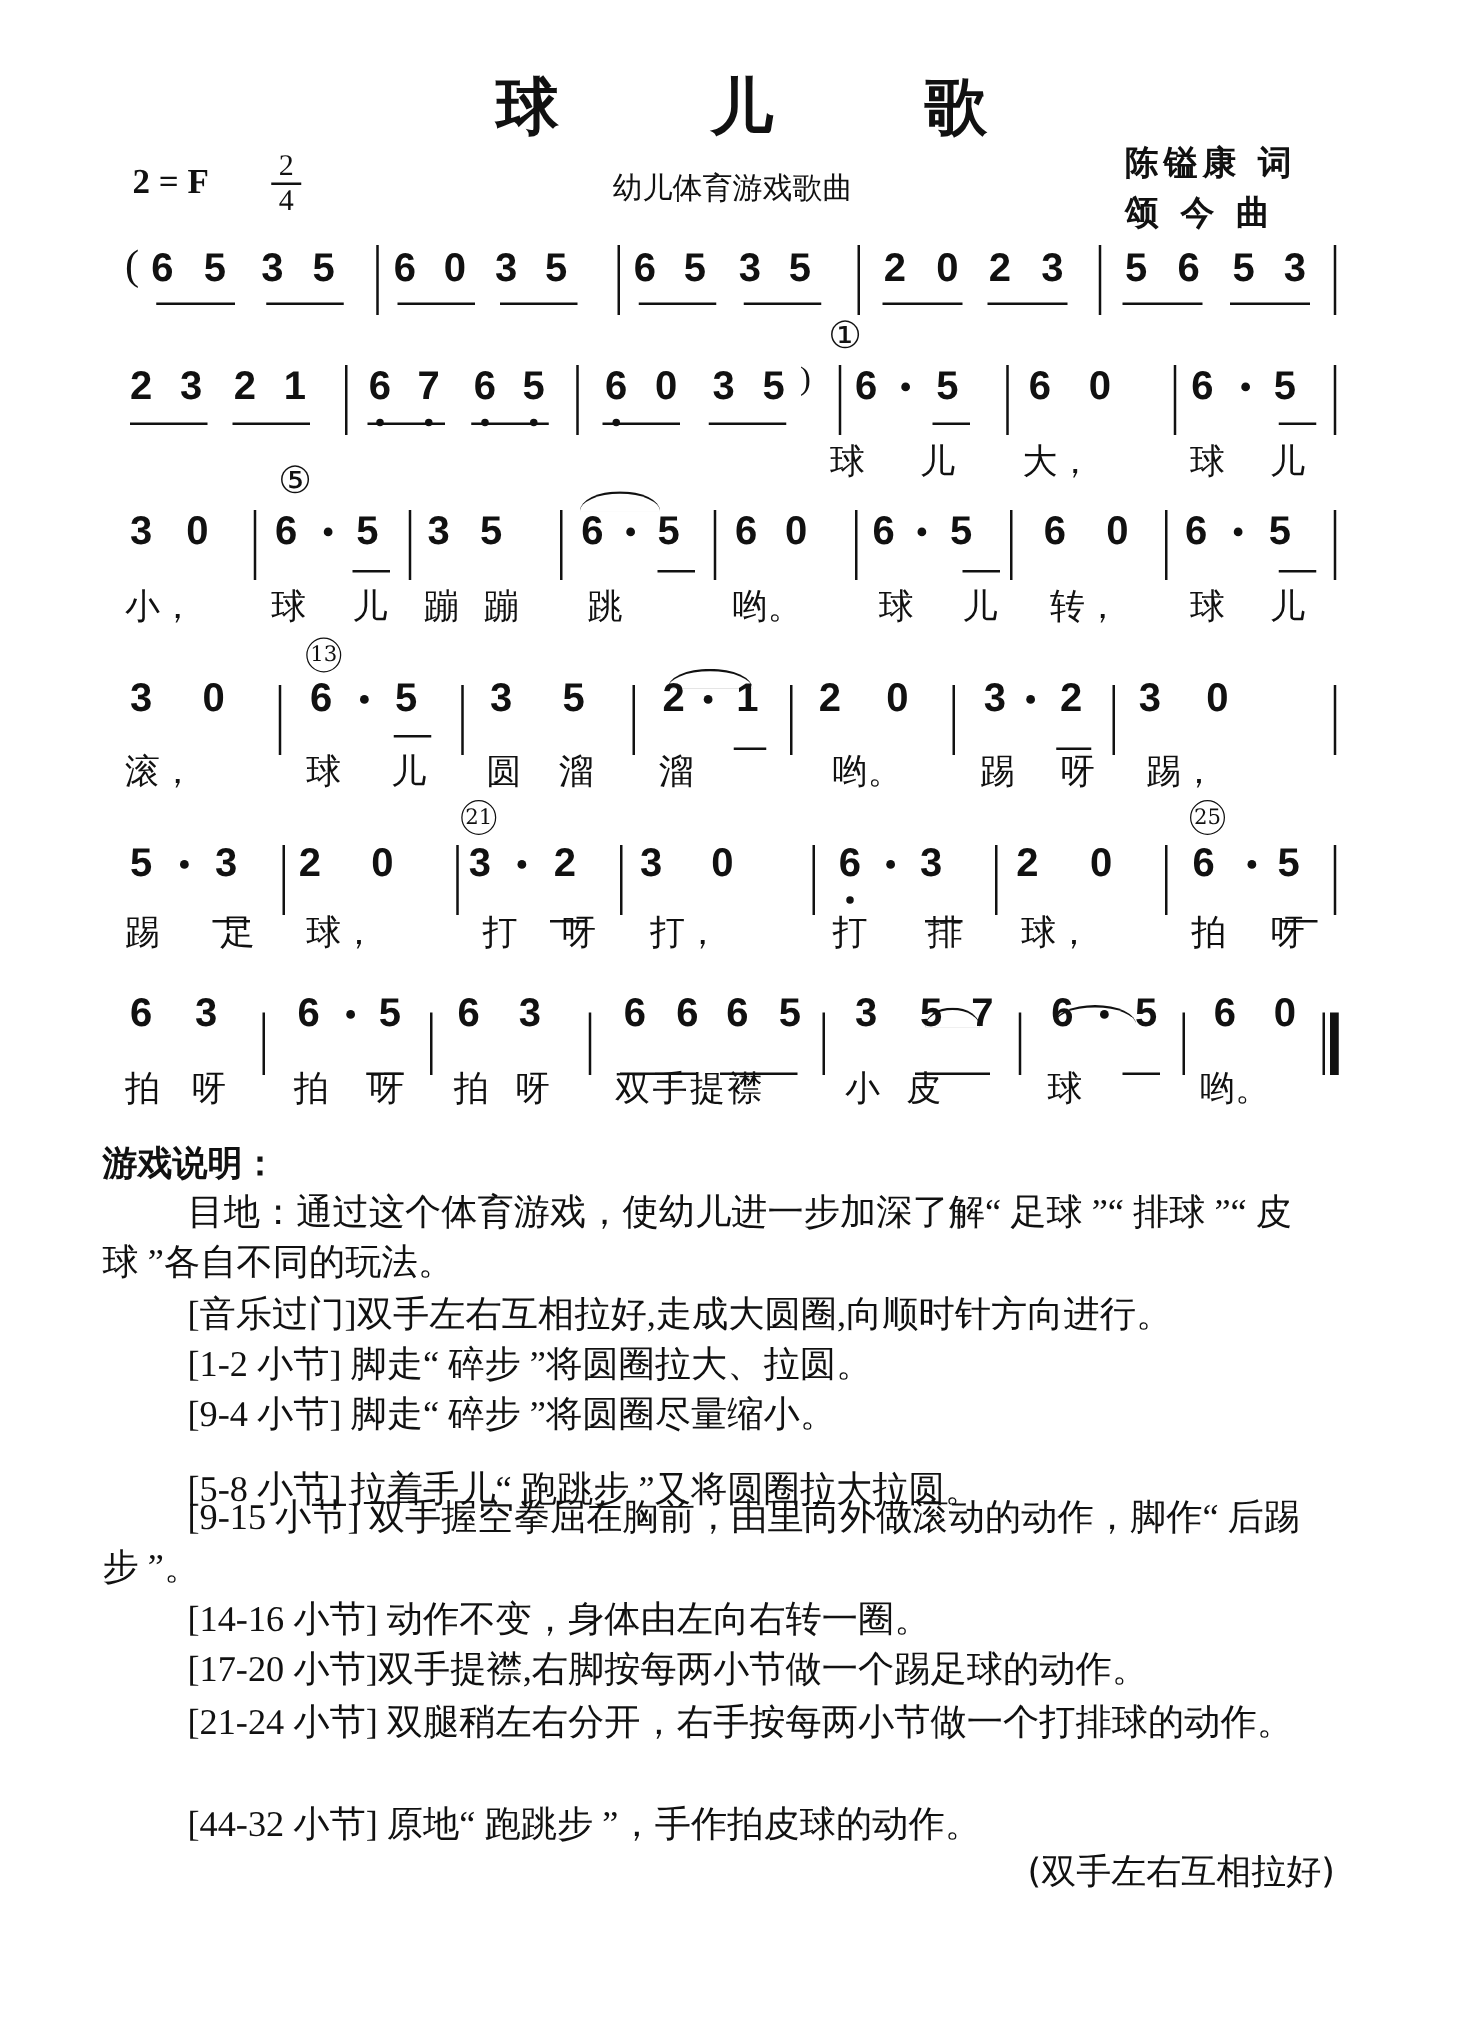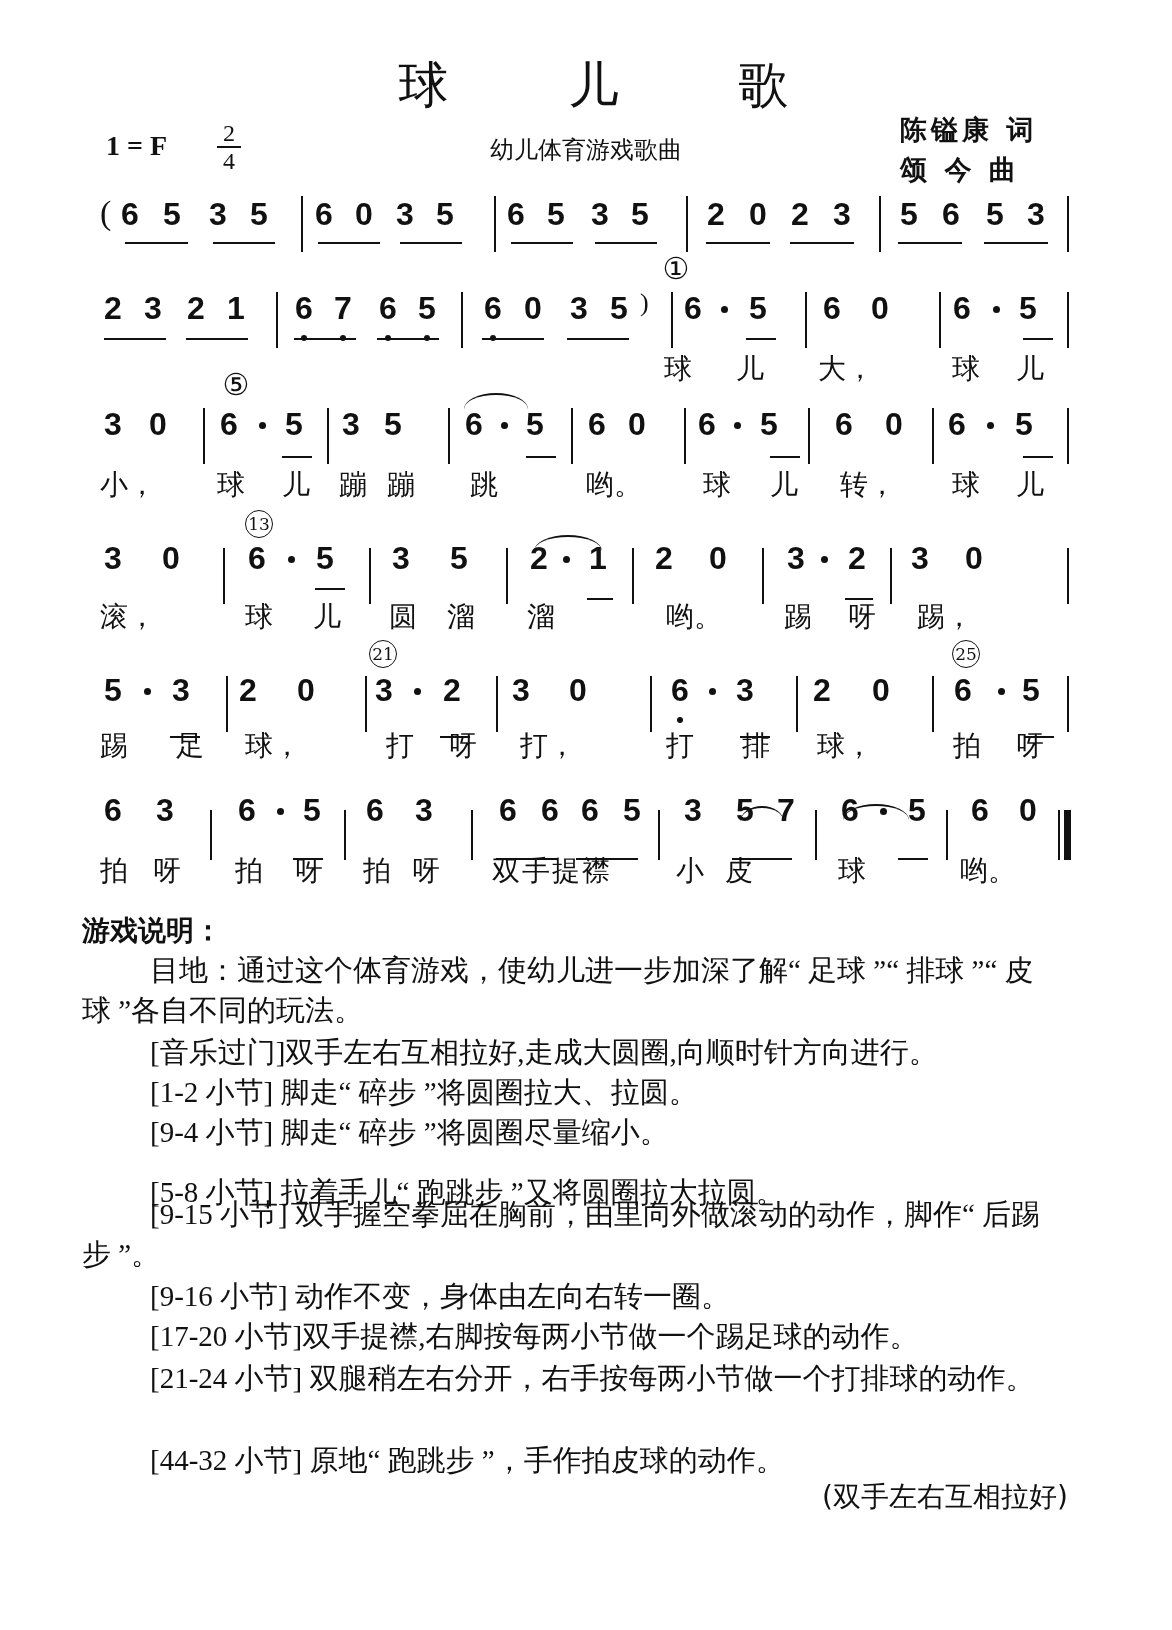--- a/index.html
+++ b/index.html
@@ -1,20 +1,20 @@
 <!DOCTYPE html>
 <html><head>
 <meta charset="utf-8">
 <style>
   html, body { margin:0; padding:0; background:#ffffff; }
   body { width:1172px; height:1630px; position:relative; overflow:hidden;
          font-family:"DejaVu Sans", sans-serif; color:#111; }
   .abs { position:absolute; }
   .title { left:0; width:1172px; top:52px; text-align:center; font-size:50px;
-           letter-spacing:52px; font-weight:400; padding-left:67px; box-sizing:border-box; }
+           letter-spacing:52px; font-weight:700; padding-left:67px; box-sizing:border-box; }
   .key { left:106px; top:130px; font-size:28px; font-weight:bold; font-family:"Liberation Serif", serif; }
   .timesig { left:214px; top:120px; width:30px; text-align:center; font-family:"Liberation Serif", serif; font-size:24px; line-height:26px; }
   .timesig .line { border-top:2px solid #111; width:24px; margin:0 auto; }
   .subtitle { left:0; width:1172px; top:134px; text-align:center; font-size:24px; }
   .credit { left:900px; font-size:27px; font-family:"DejaVu Serif", serif; letter-spacing:4px; font-weight:bold; }
   .bar { position:absolute; width:2px; background:#111; }
   .final { position:absolute; width:7px; background:#111; }
   .n { position:absolute; font-size:32px; font-weight:bold; font-family:"Liberation Sans", sans-serif; width:24px; text-align:center; }
   .dotbelow::after { content:""; position:absolute; left:9px; bottom:-14px; width:6px; height:6px; border-radius:50%; background:#111; }
   .ul { position:absolute; height:2px; background:#111; }
@@ -25,21 +25,21 @@
   .lyric { position:absolute; font-size:28px; font-family:"DejaVu Serif", serif; }
   .notes-title { left:82px; top:912px; font-size:28px; font-weight:bold; }
   .para { left:82px; width:960px; font-size:29px; line-height:40px; font-family:"Liberation Serif", serif; }
   .indent { text-indent:68px; }
   .sign { left:822px; top:1478px; font-size:28px; }
 </style>
 </head>
 <body>
 
 <div class="abs title">球 儿 歌</div>
-<div class="abs key">1 = F</div>
+<div class="abs key">2 = F</div>
 <div class="abs timesig">
   <div>2</div>
   <div class="line"></div>
   <div>4</div>
 </div>
 <div class="abs subtitle">幼儿体育游戏歌曲</div>
 <div class="abs credit" style="top:112px">陈镒康 词</div>
 <div class="abs credit" style="top:152px">颂 今 曲</div>
 
 <div class="abs" style="left:0;top:0;width:1172px;height:900px">
@@ -322,17 +322,17 @@
   </div>
 </div>
 
 <div class="abs notes-title">游戏说明：</div>
 <div class="abs para indent" style="top:950px">目地：通过这个体育游戏，使幼儿进一步加深了解“ 足球 ”“ 排球 ”“ 皮球 ”各自不同的玩法。</div>
 <div class="abs para indent" style="top:1032px">[音乐过门]双手左右互相拉好,走成大圆圈,向顺时针方向进行。</div>
 <div class="abs para indent" style="top:1072px">[1-2 小节] 脚走“ 碎步 ”将圆圈拉大、拉圆。</div>
 <div class="abs para indent" style="top:1112px">[9-4 小节] 脚走“ 碎步 ”将圆圈尽量缩小。</div>
 <div class="abs para indent" style="top:1172px">[5-8 小节] 拉着手儿“ 跑跳步 ”又将圆圈拉大拉圆。</div>
 <div class="abs para indent" style="top:1194px">[9-15 小节] 双手握空拳屈在胸前，由里向外做滚动的动作，脚作“ 后踢步 ”。</div>
-<div class="abs para indent" style="top:1276px">[9-16 小节] 动作不变，身体由左向右转一圈。</div>
+<div class="abs para indent" style="top:1276px">[14-16 小节] 动作不变，身体由左向右转一圈。</div>
 <div class="abs para indent" style="top:1316px">[17-20 小节]双手提襟,右脚按每两小节做一个踢足球的动作。</div>
 <div class="abs para indent" style="top:1358px">[21-24 小节] 双腿稍左右分开，右手按每两小节做一个打排球的动作。</div>
 <div class="abs para indent" style="top:1440px">[44-32 小节] 原地“ 跑跳步 ”，手作拍皮球的动作。</div>
 <div class="abs sign">(双手左右互相拉好)</div>
 
 </body></html>

